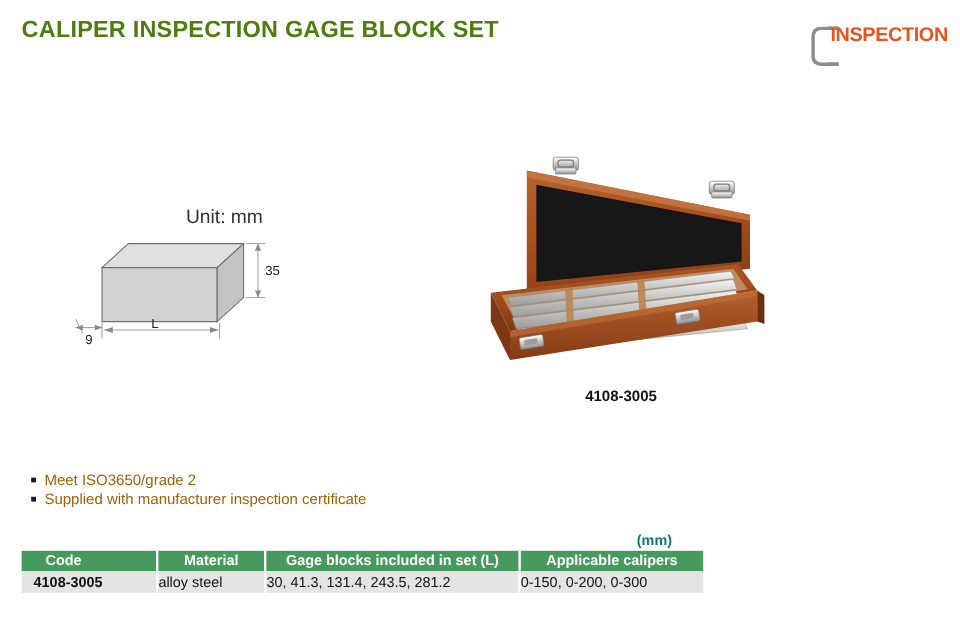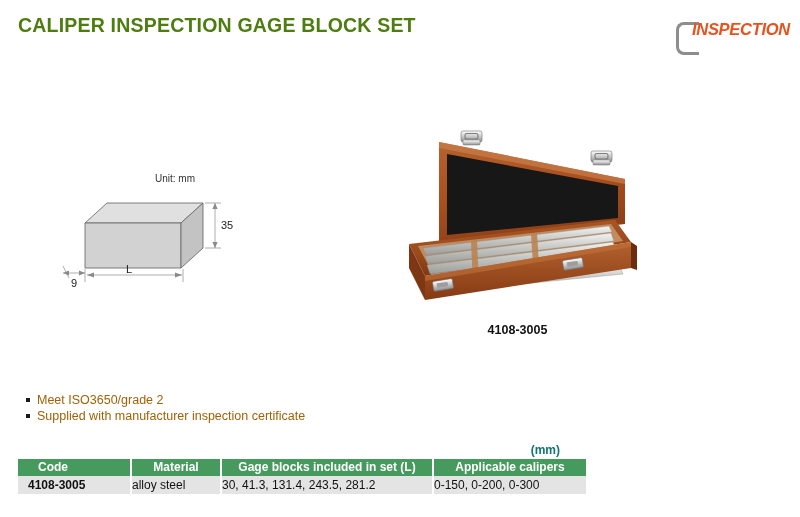--- a/index.html
+++ b/index.html
@@ -57,41 +57,40 @@
     background: #8d8d8d;
   }
   #cert-logo .bracket::before { top: -3px; }
   #cert-logo .bracket::after { bottom: -3px; }
   #cert-logo .logo-text {
     position: absolute;
     left: 18px;
     top: 2px;
     color: #e8521f;
     font-weight: bold;
-    font-style: italic;
     font-size: 16.5px;
     line-height: 17.5px;
     letter-spacing: -0.3px;
     text-align: right;
   }
   #cert-logo .logo-text div { white-space: nowrap; }
 
   
   #drawing {
     position: absolute;
     left: 55px;
     top: 165px;
     width: 210px;
     height: 130px;
   }
   #unit-label {
     position: absolute;
     left: 100px;
     top: 8px;
-    font-size: 10px;
+    font-size: 16px;
     color: #333333;
     white-space: nowrap;
   }
   #drawing svg { position: absolute; left: 0; top: 0; }
   .dim-text {
     font-family: "Liberation Sans", sans-serif;
     font-size: 11px;
     fill: #1a1a1a;
   }
 

